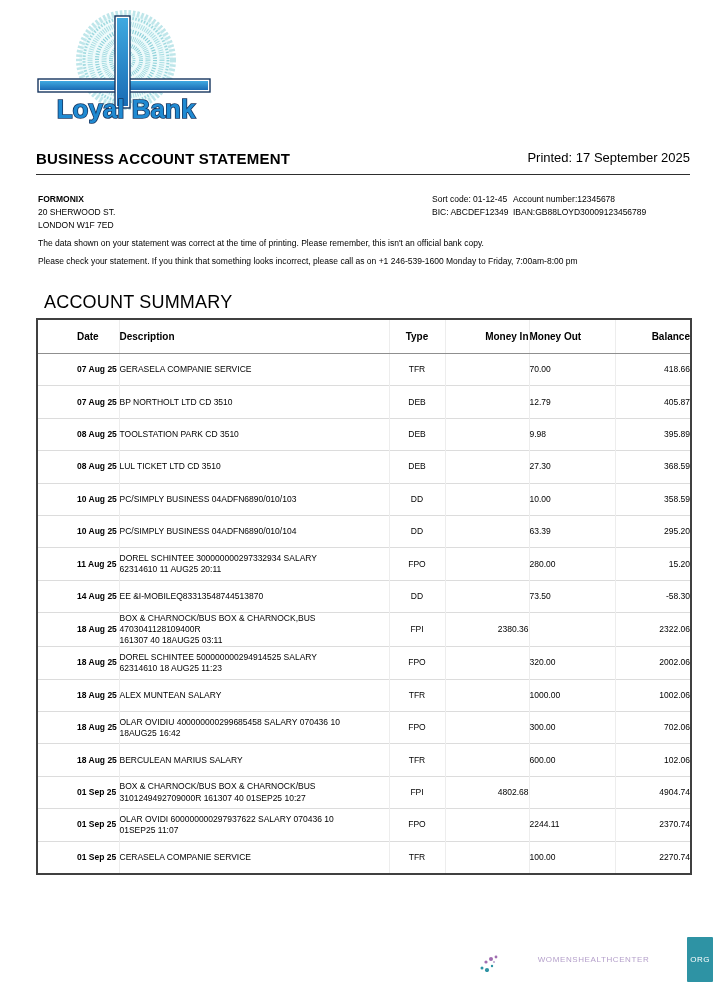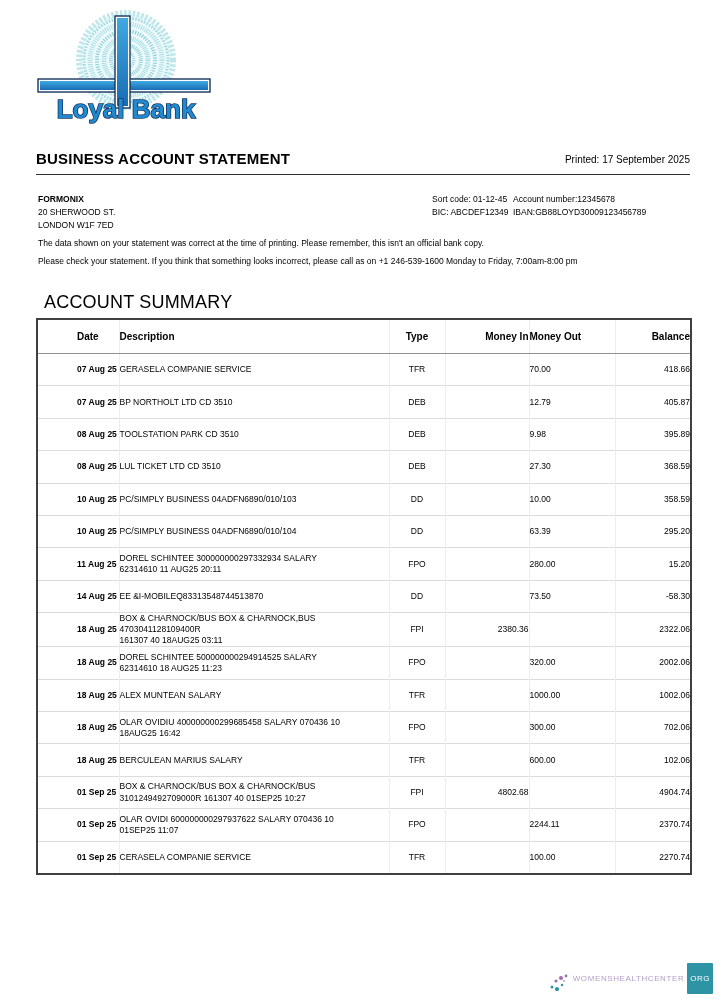--- a/index.html
+++ b/index.html
@@ -12,21 +12,21 @@
   
   .logo { position:absolute; left:28px; top:10px; width:196px; height:116px; }
 
   
   .title-row {
     position:absolute; left:36px; right:30px; top:150px;
     display:flex; justify-content:space-between; align-items:flex-end;
     border-bottom:1.5px solid #2e2e2e; padding-bottom:7px;
   }
   .doc-title { margin:0; font-size:15px; font-weight:bold; letter-spacing:0.2px; }
-  .printed { font-size:10px; padding-bottom:2px; }
+  .printed { font-size:13px; padding-bottom:2px; }
 
   
   .info-row { position:absolute; left:38px; top:193px; right:30px; font-size:8.5px; line-height:1.5; }
   .holder { position:absolute; left:0; top:0; }
   .holder .name { font-weight:bold; }
   .details { position:absolute; left:394px; top:0; }
   .details .d-line { display:flex; }
   .details .d-left { width:81px; }
 
   
@@ -54,24 +54,24 @@
   .stmt-table th.h-date, .stmt-table td.c-date { border-left:none;padding-left:39px; }
   .h-date, .c-date { text-align:left; padding-left:6px; }
   .c-date { font-weight:bold; }
   .h-desc, .c-desc { text-align:left; padding-left:4px; }
   .h-type, .c-type { text-align:center; }
   .h-in,  .c-in  { text-align:right; padding-right:16px; }
   .h-out, .c-out { text-align:left; padding-right:22px; }
   .h-bal, .c-bal { text-align:right; padding-right:8px; }
 
   
-  .watermark { position:absolute; right:7px; bottom:6px; display:flex; align-items:center; }
+  .watermark { position:absolute; right:7px; bottom:18px; display:flex; align-items:center;gap:35px; }
   .wm-dots { width:22px; height:24px; margin-right:2px; }
   .wm-text { font-size:8px; color:#b49fca; letter-spacing:0.6px; }
-  .wm-badge { background:#2e93a4; color:#fff; font-size:8px; padding:11px 3px; margin-left:3px; border-radius:1px; letter-spacing:0.5px; }
+  .wm-badge { background:#2e93a4; color:#fff; font-size:8px; padding:18px 3px; margin-left:3px; border-radius:1px; letter-spacing:0.5px; }
 </style>
 </head>
 <body>
 
 <div class="page">
 
   <div class="logo">
     <svg viewBox="0 0 196 116" width="196" height="116">
       <defs>
         <linearGradient id="lb" x1="0" y1="0" x2="0" y2="1">

